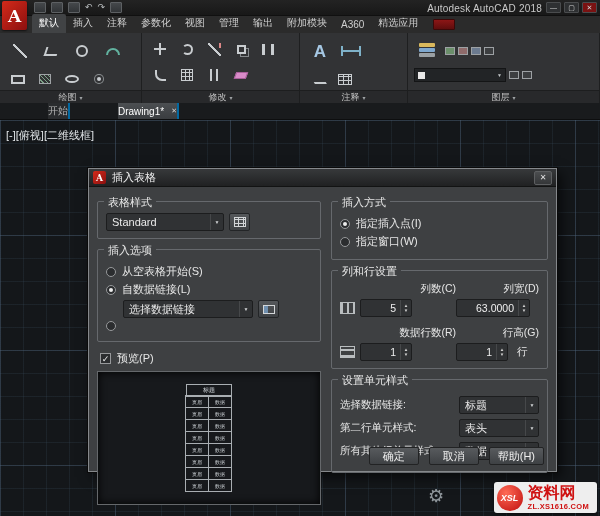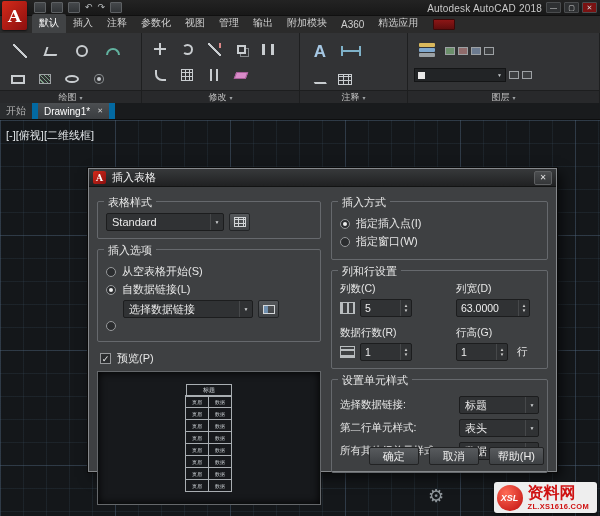--- a/index.html
+++ b/index.html
@@ -84,22 +84,22 @@
   
   .panel-labels { position:absolute; left:0; top:90px; width:600px; height:13px; background:#28292b;
     border-top:1px solid #1d1e1f; display:flex; }
   .plabel { height:100%; display:flex; align-items:center; justify-content:center; gap:3px;
     font-size:9px; color:#c2c2c2; border-right:1px solid #1d1e1f; }
   .plabel .arr { font-size:6px; color:#9fa3a5; }
 
   
   .file-tabs { position:absolute; left:0; top:103px; width:600px; height:17px; background:#191b1d;
     display:flex; align-items:flex-end; border-bottom:1px solid #0d0e0f; }
-  .ftab { height:16px; padding:0 6px; font-size:10px; color:#b3b3b3; background:#2a2c2e;
-    border-right:6px solid #0369a1; display:flex; align-items:center; gap:7px; }
+  .ftab { height:16px; padding:0 0; font-size:10px; color:#b3b3b3; background:#2a2c2e;
+    border-right:2px solid #0369a1; display:flex; align-items:center; gap:7px;margin-left:48px; }
   .ftab.active { background:linear-gradient(#4c4f52,#3a3d40); color:#fff; }
   .tclose { font-size:7px; color:#d2d2d2; }
 
   
   .canvas { position:absolute; left:0; top:120px; width:600px; height:396px; background:#14171a;
     background-image:
       linear-gradient(rgba(88,112,138,.30) 1px, transparent 1px),
       linear-gradient(90deg, rgba(88,112,138,.30) 1px, transparent 1px),
       linear-gradient(rgba(70,92,115,.18) 1px, transparent 1px),
       linear-gradient(90deg, rgba(70,92,115,.18) 1px, transparent 1px);
@@ -154,21 +154,21 @@
 
   .preview-box { width:224px; height:134px; background:#17191c; border:1px solid #65686b;
     box-shadow:inset 0 0 8px #000; display:flex; align-items:center; justify-content:center; }
   .pv-table { display:flex; flex-direction:column; align-items:center; }
   .pv-title { width:46px; height:13px; border:1px solid #a9aeb2; font-size:6px; color:#ced3d7;
     display:flex; align-items:center; justify-content:center; }
   .pv-grid { display:grid; grid-template-columns:23px 23px; margin-top:-1px; }
   .pv-cell { height:13px; border:1px solid #a9aeb2; margin:-1px 0 0 -1px; font-size:5px; color:#c6cbcf;
     display:flex; align-items:center; justify-content:center; }
 
-  .cr-grid { display:grid; grid-template-columns:116px 1fr; grid-row-gap:9px; }
+  .cr-grid { display:grid; grid-template-columns:116px 1fr; grid-row-gap:9px;text-align:right; }
   .cr-label { font-size:10.5px; color:#e6e6e6; margin-bottom:3px; white-space:nowrap; }
   .cr-row { display:flex; align-items:center; gap:5px; }
   .cr-icon { width:15px; height:12px; border:1px solid #b9bdbf; flex:none; }
   .cr-icon.cols { background:repeating-linear-gradient(90deg,#b9bdbf 0 2px,transparent 2px 6px); }
   .cr-icon.rows { background:repeating-linear-gradient(0deg,#b9bdbf 0 2px,transparent 2px 6px); }
   .spinner { height:18px; background:#303234; border:1px solid #1c1d1e; border-radius:2px;
     display:flex; align-items:center; }
   .spin-val { flex:1; font-size:10.5px; color:#efefef; padding:0 4px; overflow:hidden; }
   .spin-btns { width:11px; height:100%; border-left:1px solid #46484a; display:flex; flex-direction:column;
     align-items:center; justify-content:center; font-size:4.5px; line-height:1.2; color:#d2d2d2; }

